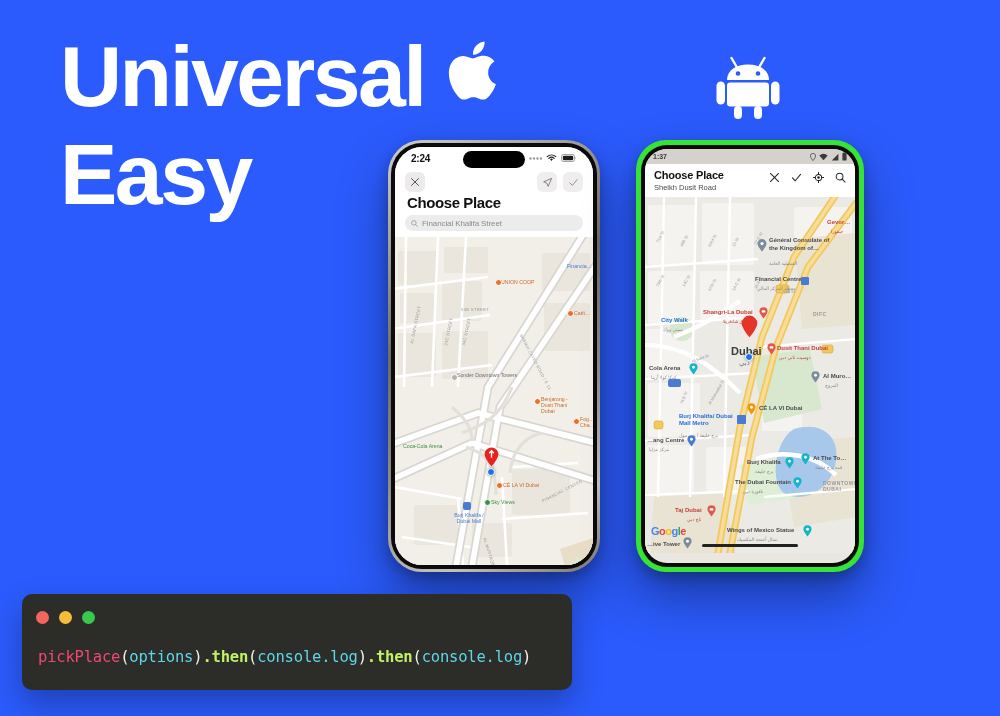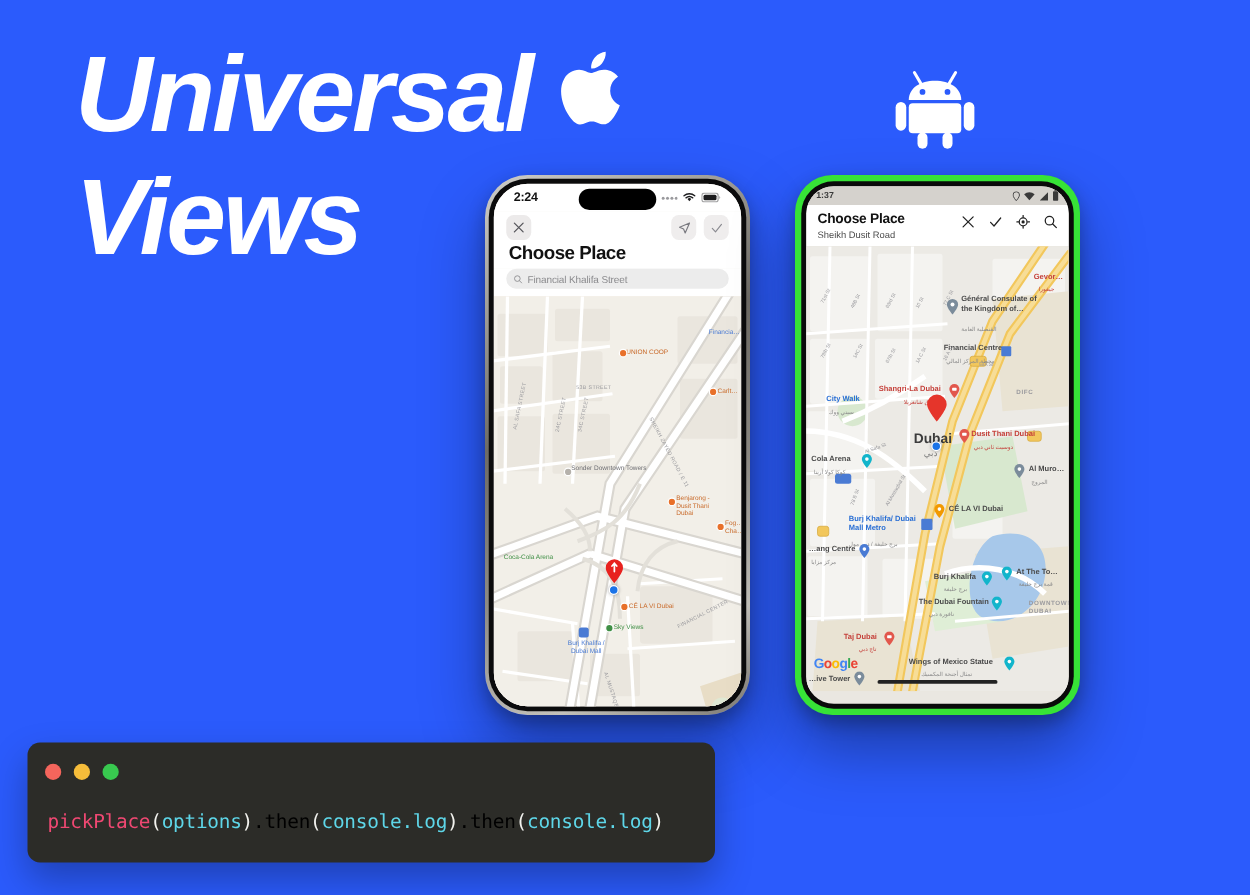--- a/index.html
+++ b/index.html
@@ -5,21 +5,21 @@
   html,body{margin:0;padding:0;}
   body{
     width:1000px;height:716px;overflow:hidden;position:relative;
     background:#2b5bfc;
     font-family:"Liberation Sans", sans-serif;
     -webkit-font-smoothing:antialiased;
   }
   .stage{position:absolute;inset:0;}
 
   
-  .headline{position:absolute;left:60px;top:34px;width:460px;font-style:italic;}
+  .headline{position:absolute;left:60px;top:34px;width:460px;}
   .hl-row{display:flex;align-items:center;}
   .hl-word{
     color:#ffffff;font-weight:bold;letter-spacing:-2.5px;
     font-size:86px;line-height:0.98;
     font-family:"Liberation Sans", sans-serif;
   }
   .hl-r1{margin-bottom:14px;}
   .hl-r2{margin-bottom:14px;}
   .apple-logo{margin-left:22px;margin-top:-6px;}
   .android-logo{position:absolute;left:712px;top:54px;}
@@ -134,39 +134,39 @@
   .dot.yellow{background:#f6bd3a;}
   .dot.green{background:#38c94f;}
   .codeline{
     position:absolute;left:38px;top:648px;
     font-family:"DejaVu Sans Mono", monospace;
     font-size:15.5px;letter-spacing:-.2px;white-space:nowrap;
   }
   .c-fn{color:#ef4872;}
   .c-punct{color:#f2f2ee;}
   .c-arg{color:#5ed6e8;}
-  .c-meth{color:#000000;}
+  .c-meth{color:#bef264;font-weight:bold;}
 </style>
 </head>
 <body>
 
 <div class="stage">
 
   <div class="headline">
     <div class="hl-row hl-r1">
       <div class="hl-word">Universal</div>
       <div class="apple-logo">
         <svg width="58" height="68" viewBox="0 0 24 28" aria-hidden="true">
           <path fill="#ffffff" d="M17.05 14.6c-.03-3.02 2.47-4.47 2.58-4.54-1.41-2.06-3.6-2.34-4.38-2.37-1.86-.19-3.63 1.09-4.58 1.09-.94 0-2.4-1.06-3.95-1.03-2.03.03-3.9 1.18-4.95 3-2.11 3.66-.54 9.08 1.52 12.05 1 1.45 2.2 3.08 3.77 3.02 1.51-.06 2.08-.98 3.91-.98 1.83 0 2.34.98 3.94.95 1.63-.03 2.66-1.48 3.65-2.94 1.15-1.68 1.62-3.31 1.65-3.39-.04-.02-3.17-1.22-3.2-4.86z"></path>
           <path fill="#ffffff" d="M14.3 5.6c.83-1.01 1.39-2.41 1.24-3.81-1.2.05-2.65.8-3.51 1.8-.77.89-1.45 2.32-1.27 3.68 1.34.11 2.71-.68 3.54-1.67z"></path>
         </svg>
       </div>
     </div>
     <div class="hl-row hl-r2">
-      <div class="hl-word">Views</div>
+      <div class="hl-word">Easy</div>
     </div>
   </div>
 
   <div class="android-logo">
     <svg width="72" height="66" viewBox="0 0 72 66" aria-hidden="true">
       <g fill="#ffffff">
         <path d="M19.5 4 L24.5 12.5" stroke="#fff" stroke-width="2.4" fill="none" stroke-linecap="round"></path>
         <path d="M52.5 4 L47.5 12.5" stroke="#fff" stroke-width="2.4" fill="none" stroke-linecap="round"></path>
         <path d="M15 26c0-9.9 9.4-15.5 21-15.5S57 16.1 57 26H15z"></path>
         <circle cx="26" cy="19.5" r="2.3" fill="#2b5bfc"></circle>

